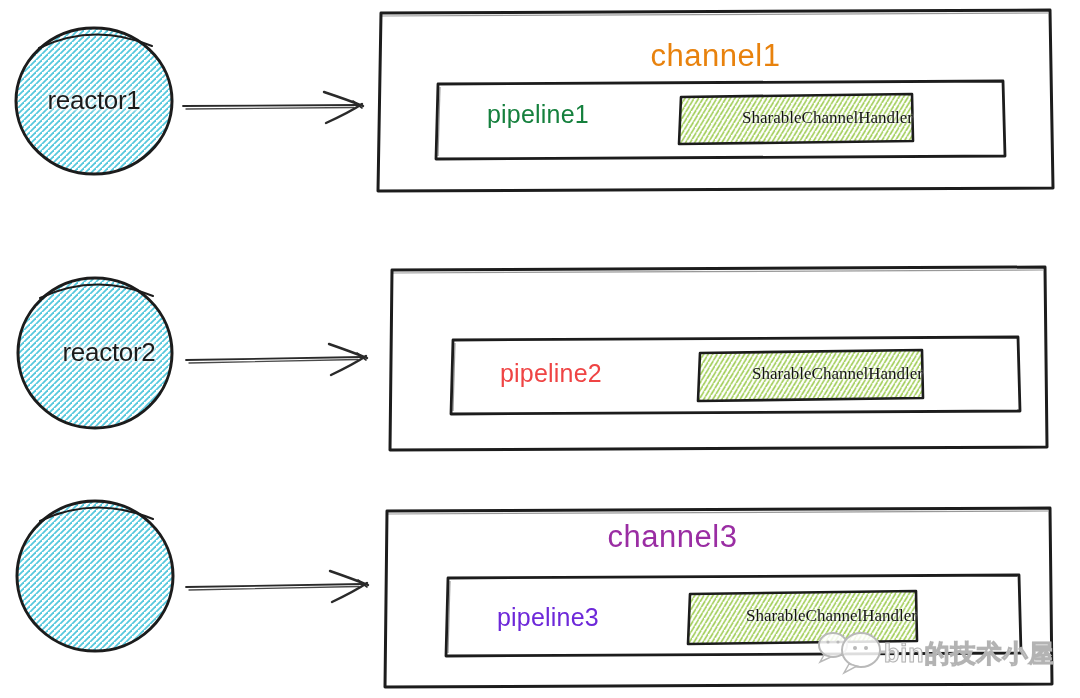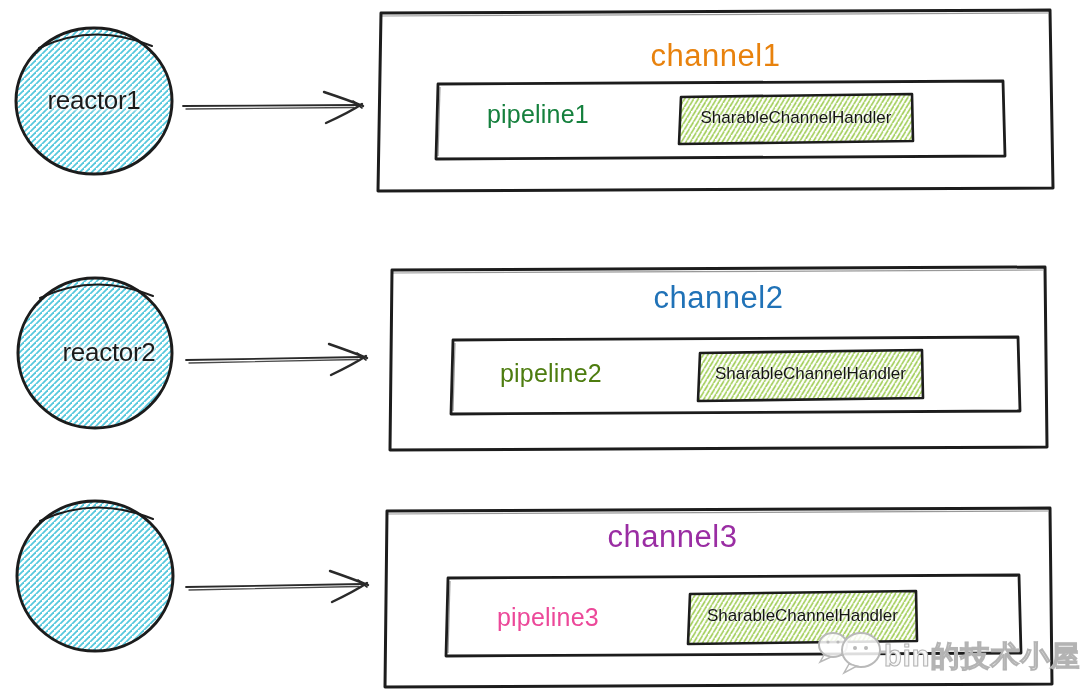--- a/index.html
+++ b/index.html
@@ -18,27 +18,28 @@
     text-shadow:0 0 3px #fff,0 0 5px #fff,0 0 8px #fff;
   }
   .channel-title{
     text-align:center;
     font-size:31px;letter-spacing:0.5px;
   }
   .pipeline-label{
     font-size:25px;letter-spacing:0.2px;
   }
   .handler-label{
-    text-align:center;
+    text-align:right;
     font-size:17px;color:#141414;
     text-shadow:0 0 2px rgba(255,255,255,.8),0 0 4px rgba(255,255,255,.7);
+    font-family:Liberation Serif, serif;
   }
   .watermark{
     position:absolute;left:884px;top:637px;
-    font-size:29px;font-weight:bold;letter-spacing:1px;
+    font-size:25px;font-weight:bold;letter-spacing:1px;
     color:rgba(255,255,255,0.88);
     -webkit-text-stroke:1px #b3b3b3;
     text-shadow:0 0 1px #bdbdbd;
     white-space:nowrap;
   }
 </style>
 </head>
 <body>
 
 <div class="stage">
@@ -141,22 +142,21 @@
       <path d="M880 652 L899 652" stroke="#c3c3c3" stroke-width="3"></path>
     </g>
   </svg>
 
   <div class="lbl reactor-label" style="left:14px;top:85px;">reactor1</div>
   <div class="lbl channel-title" style="left: 378px; top: 22px; width: 675px; color: rgb(232, 130, 13); margin-top: 16px;">channel1</div>
   <div class="lbl pipeline-label" style="left: 487px; top: 100px; color: #15803d;">pipeline1</div>
   <div class="lbl handler-label" style="left:679px;top:108px;width:234px;">SharableChannelHandler</div>
 
   <div class="lbl reactor-label" style="left:29px;top:337px;">reactor2</div>
-  <div class="lbl channel-title" style="left: 390px; top: 280px; width: 657px; color: rgb(32, 114, 183);">channel2</div>
-  <div class="lbl pipeline-label" style="left: 500px; top: 359px; color: #4d7c0f;">pipeline2</div>
+  <div class="lbl pipeline-label" style="left: 500px; top: 359px; color: #ef4444;">pipeline2</div>
   <div class="lbl handler-label" style="left:698px;top:364px;width:225px;">SharableChannelHandler</div>
 
   <div class="lbl channel-title" style="left: 385px; top: 519px; width: 575px; color: rgb(154, 45, 163);">channel3</div>
-  <div class="lbl pipeline-label" style="left: 497px; top: 603px; color: #ec4899;">pipeline3</div>
+  <div class="lbl pipeline-label" style="left: 497px; top: 603px; color: #6d28d9;">pipeline3</div>
   <div class="lbl handler-label" style="left:688px;top:606px;width:229px;">SharableChannelHandler</div>
 
   <div class="watermark">bin的技术小屋</div>
 </div>
 
 </body></html>

